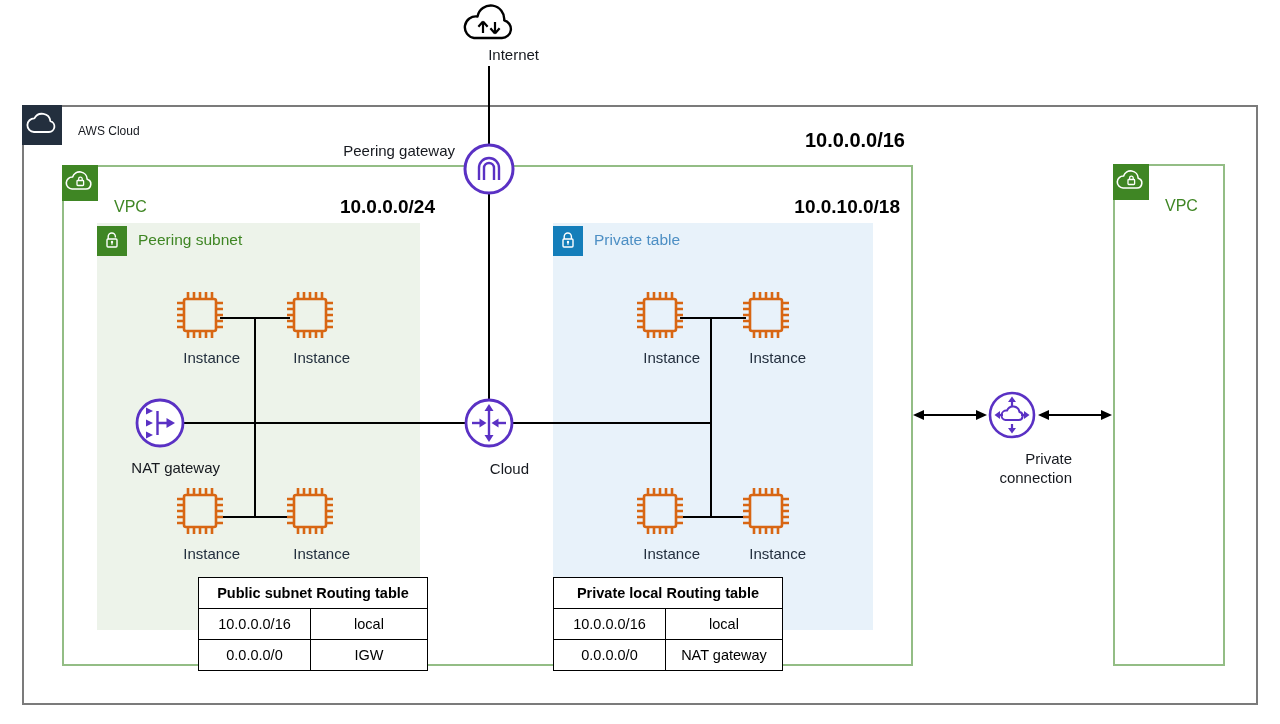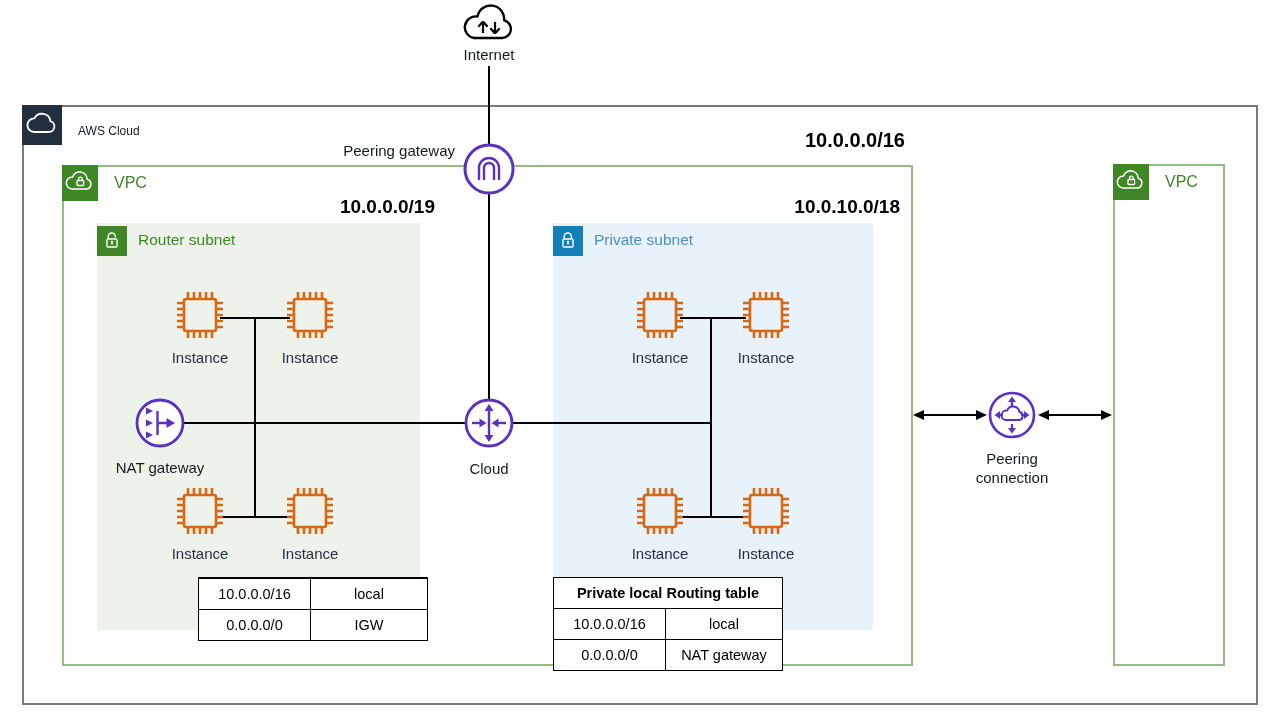--- a/index.html
+++ b/index.html
@@ -1,29 +1,29 @@
 <!DOCTYPE html>
 <html><head>
 <meta charset="utf-8">
 <style>
   html,body{margin:0;padding:0;background:#fff;}
   #canvas{position:relative;width:1280px;height:724px;background:#ffffff;
           font-family:"Liberation Sans",sans-serif;color:#16191f;overflow:hidden;}
   .hline{position:absolute;height:2px;background:#000;}
   .vline{position:absolute;width:2px;background:#000;}
   .lbl{position:absolute;font-size:15px;color:#16191f;white-space:nowrap;}
-  .lbl-c{text-align:center;}
+  .lbl-c{text-align:right;}
   .lbl-r{text-align:right;}
   .cidr{position:absolute;font-size:20px;font-weight:bold;color:#000;white-space:nowrap;}
   
   .aws-box{position:absolute;left:22px;top:105px;width:1236px;height:600px;border:2px solid #7b7b7b;box-sizing:border-box;}
   .aws-icon{position:absolute;left:22px;top:105px;width:40px;height:40px;background:#232f3e;}
   .vpc-box{position:absolute;border:2px solid #93bd85;box-sizing:border-box;}
   .vpc-icon{position:absolute;width:36px;height:36px;background:#3f8624;}
-  .vpc-label{position:absolute;font-size:16px;color:#3f8624;white-space:nowrap;}
+  .vpc-label{position:absolute;font-size:16px;color:#3f8624;white-space:nowrap;margin-top:24px;}
   .subnet{position:absolute;width:323px;height:407px;}
   .subnet-icon{position:absolute;width:30px;height:30px;display:flex;align-items:center;justify-content:center;}
   .sn-label{position:absolute;font-size:15.5px;white-space:nowrap;}
   
   .rtable{position:absolute;width:230px;background:#fff;border:1.5px solid #000;box-sizing:border-box;
           font-size:14.5px;color:#000;text-align:center;z-index:30;}
   .rt-title{height:30px;line-height:30px;font-weight:600;}
   .rt-row{display:flex;border-top:1.5px solid #000;height:30px;line-height:30px;}
   .rt-c1{width:112px;border-right:1.5px solid #000;box-sizing:border-box;}
   .rt-c2{flex:1;}
@@ -69,32 +69,32 @@
   <div class="subnet" style="left:553px;top:223px;width:320px;background:#e8f2fa;"></div>
 
   <div class="subnet-icon" style="left:97px;top:226px;background:#3f8624;">
     <svg width="22" height="22" viewBox="0 0 22 22">
       <path d="M7.2 9 v-2.4 a3.6 3.6 0 0 1 7.2 0 v1" fill="none" stroke="#fff" stroke-width="1.4"></path>
       <rect x="6" y="9" width="10" height="8" rx="1" fill="none" stroke="#fff" stroke-width="1.4"></rect>
       <circle cx="11" cy="12" r="1.2" fill="#fff"></circle>
       <path d="M11 12.6 v2.2" stroke="#fff" stroke-width="1.2"></path>
     </svg>
   </div>
-  <div class="sn-label txt" style="left:138px;top:231px;color:#3f8624;">Router subnet</div>
-  <div class="cidr txt" style="left:290px;top:196px;width:145px;text-align:right;font-size:19px;">10.0.0.0/19</div>
+  <div class="sn-label txt" style="left:138px;top:231px;color:#3f8624;">Peering subnet</div>
+  <div class="cidr txt" style="left:290px;top:196px;width:145px;text-align:right;font-size:19px;">10.0.0.0/24</div>
 
   <div class="subnet-icon" style="left:553px;top:226px;background:#147eba;">
     <svg width="22" height="22" viewBox="0 0 22 22">
       <path d="M7.2 9 v-2.4 a3.6 3.6 0 0 1 7.2 0 v2.4" fill="none" stroke="#fff" stroke-width="1.4"></path>
       <rect x="6" y="9" width="10" height="8" rx="1" fill="none" stroke="#fff" stroke-width="1.4"></rect>
       <circle cx="11" cy="12" r="1.2" fill="#fff"></circle>
       <path d="M11 12.6 v2.2" stroke="#fff" stroke-width="1.2"></path>
     </svg>
   </div>
-  <div class="sn-label txt" style="left:594px;top:231px;color:#4d8fc4;">Private subnet</div>
+  <div class="sn-label txt" style="left:594px;top:231px;color:#4d8fc4;">Private table</div>
   <div class="cidr txt" style="left:720px;top:196px;width:180px;text-align:right;font-size:19px;">10.0.10.0/18</div>
 
   <div class="vline lines" style="left:488px;top:66px;height:334px;"></div>
 
   <div class="hline lines" style="left:220px;top:317px;width:70px;"></div>
   <div class="hline lines" style="left:220px;top:516px;width:70px;"></div>
   <div class="vline lines" style="left:254px;top:317px;height:201px;"></div>
   <div class="hline lines" style="left:170px;top:422px;width:320px;"></div>
 
   <div class="hline lines" style="left:500px;top:422px;width:212px;"></div>
@@ -155,21 +155,21 @@
     <path d="M25 16 V11" stroke="#5a31c4" stroke-width="2.2"></path>
     <path d="M25 6.5 l-4 5.5 h8 Z" fill="#5a31c4"></path>
     <path d="M25 34 V39" stroke="#5a31c4" stroke-width="2.2"></path>
     <path d="M25 43.5 l-4 -5.5 h8 Z" fill="#5a31c4"></path>
     <path d="M16 25 H12" stroke="#5a31c4" stroke-width="2.2"></path>
     <path d="M7.5 25 l5.5 -4 v8 Z" fill="#5a31c4"></path>
     <path d="M34 25 H38" stroke="#5a31c4" stroke-width="2.2"></path>
     <path d="M42.5 25 l-5.5 -4 v8 Z" fill="#5a31c4"></path>
   </svg>
   <div class="lbl lbl-c txt" style="left:952px;top:449px;width:120px;line-height:19px;">
-    <div>Peering</div>
+    <div>Private</div>
     <div>connection</div>
   </div>
 
   <svg class="icon-svg" style="left:173px;top:288px;" width="54" height="54" viewBox="0 0 54 54">
     <rect x="11" y="11" width="32" height="32" rx="2" fill="none" stroke="#d86613" stroke-width="2.6"></rect>
     <path d="M15 4v6M21 4v6M27 4v6M33 4v6M39 4v6M15 44v6M21 44v6M27 44v6M33 44v6M39 44v6M4 15h6M4 21h6M4 27h6M4 33h6M4 39h6M44 15h6M44 21h6M44 27h6M44 33h6M44 39h6" stroke="#d86613" stroke-width="2.6"></path>
   </svg>
   <div class="lbl lbl-c txt" style="left:160px;top:349px;width:80px;color:#232f3e;">Instance</div>
 
   <svg class="icon-svg" style="left:283px;top:288px;" width="54" height="54" viewBox="0 0 54 54">
@@ -208,20 +208,21 @@
   </svg>
   <div class="lbl lbl-c txt" style="left:620px;top:545px;width:80px;color:#232f3e;">Instance</div>
 
   <svg class="icon-svg" style="left:739px;top:484px;" width="54" height="54" viewBox="0 0 54 54">
     <rect x="11" y="11" width="32" height="32" rx="2" fill="none" stroke="#d86613" stroke-width="2.6"></rect>
     <path d="M15 4v6M21 4v6M27 4v6M33 4v6M39 4v6M15 44v6M21 44v6M27 44v6M33 44v6M39 44v6M4 15h6M4 21h6M4 27h6M4 33h6M4 39h6M44 15h6M44 21h6M44 27h6M44 33h6M44 39h6" stroke="#d86613" stroke-width="2.6"></path>
   </svg>
   <div class="lbl lbl-c txt" style="left:726px;top:545px;width:80px;color:#232f3e;">Instance</div>
 
   <div class="rtable" style="left:198px;top:577px;">
+    <div class="rt-title">Public subnet Routing table</div>
     <div class="rt-row">
       <div class="rt-c1">10.0.0.0/16</div>
       <div class="rt-c2">local</div>
     </div>
     <div class="rt-row">
       <div class="rt-c1">0.0.0.0/0</div>
       <div class="rt-c2">IGW</div>
     </div>
   </div>
 

